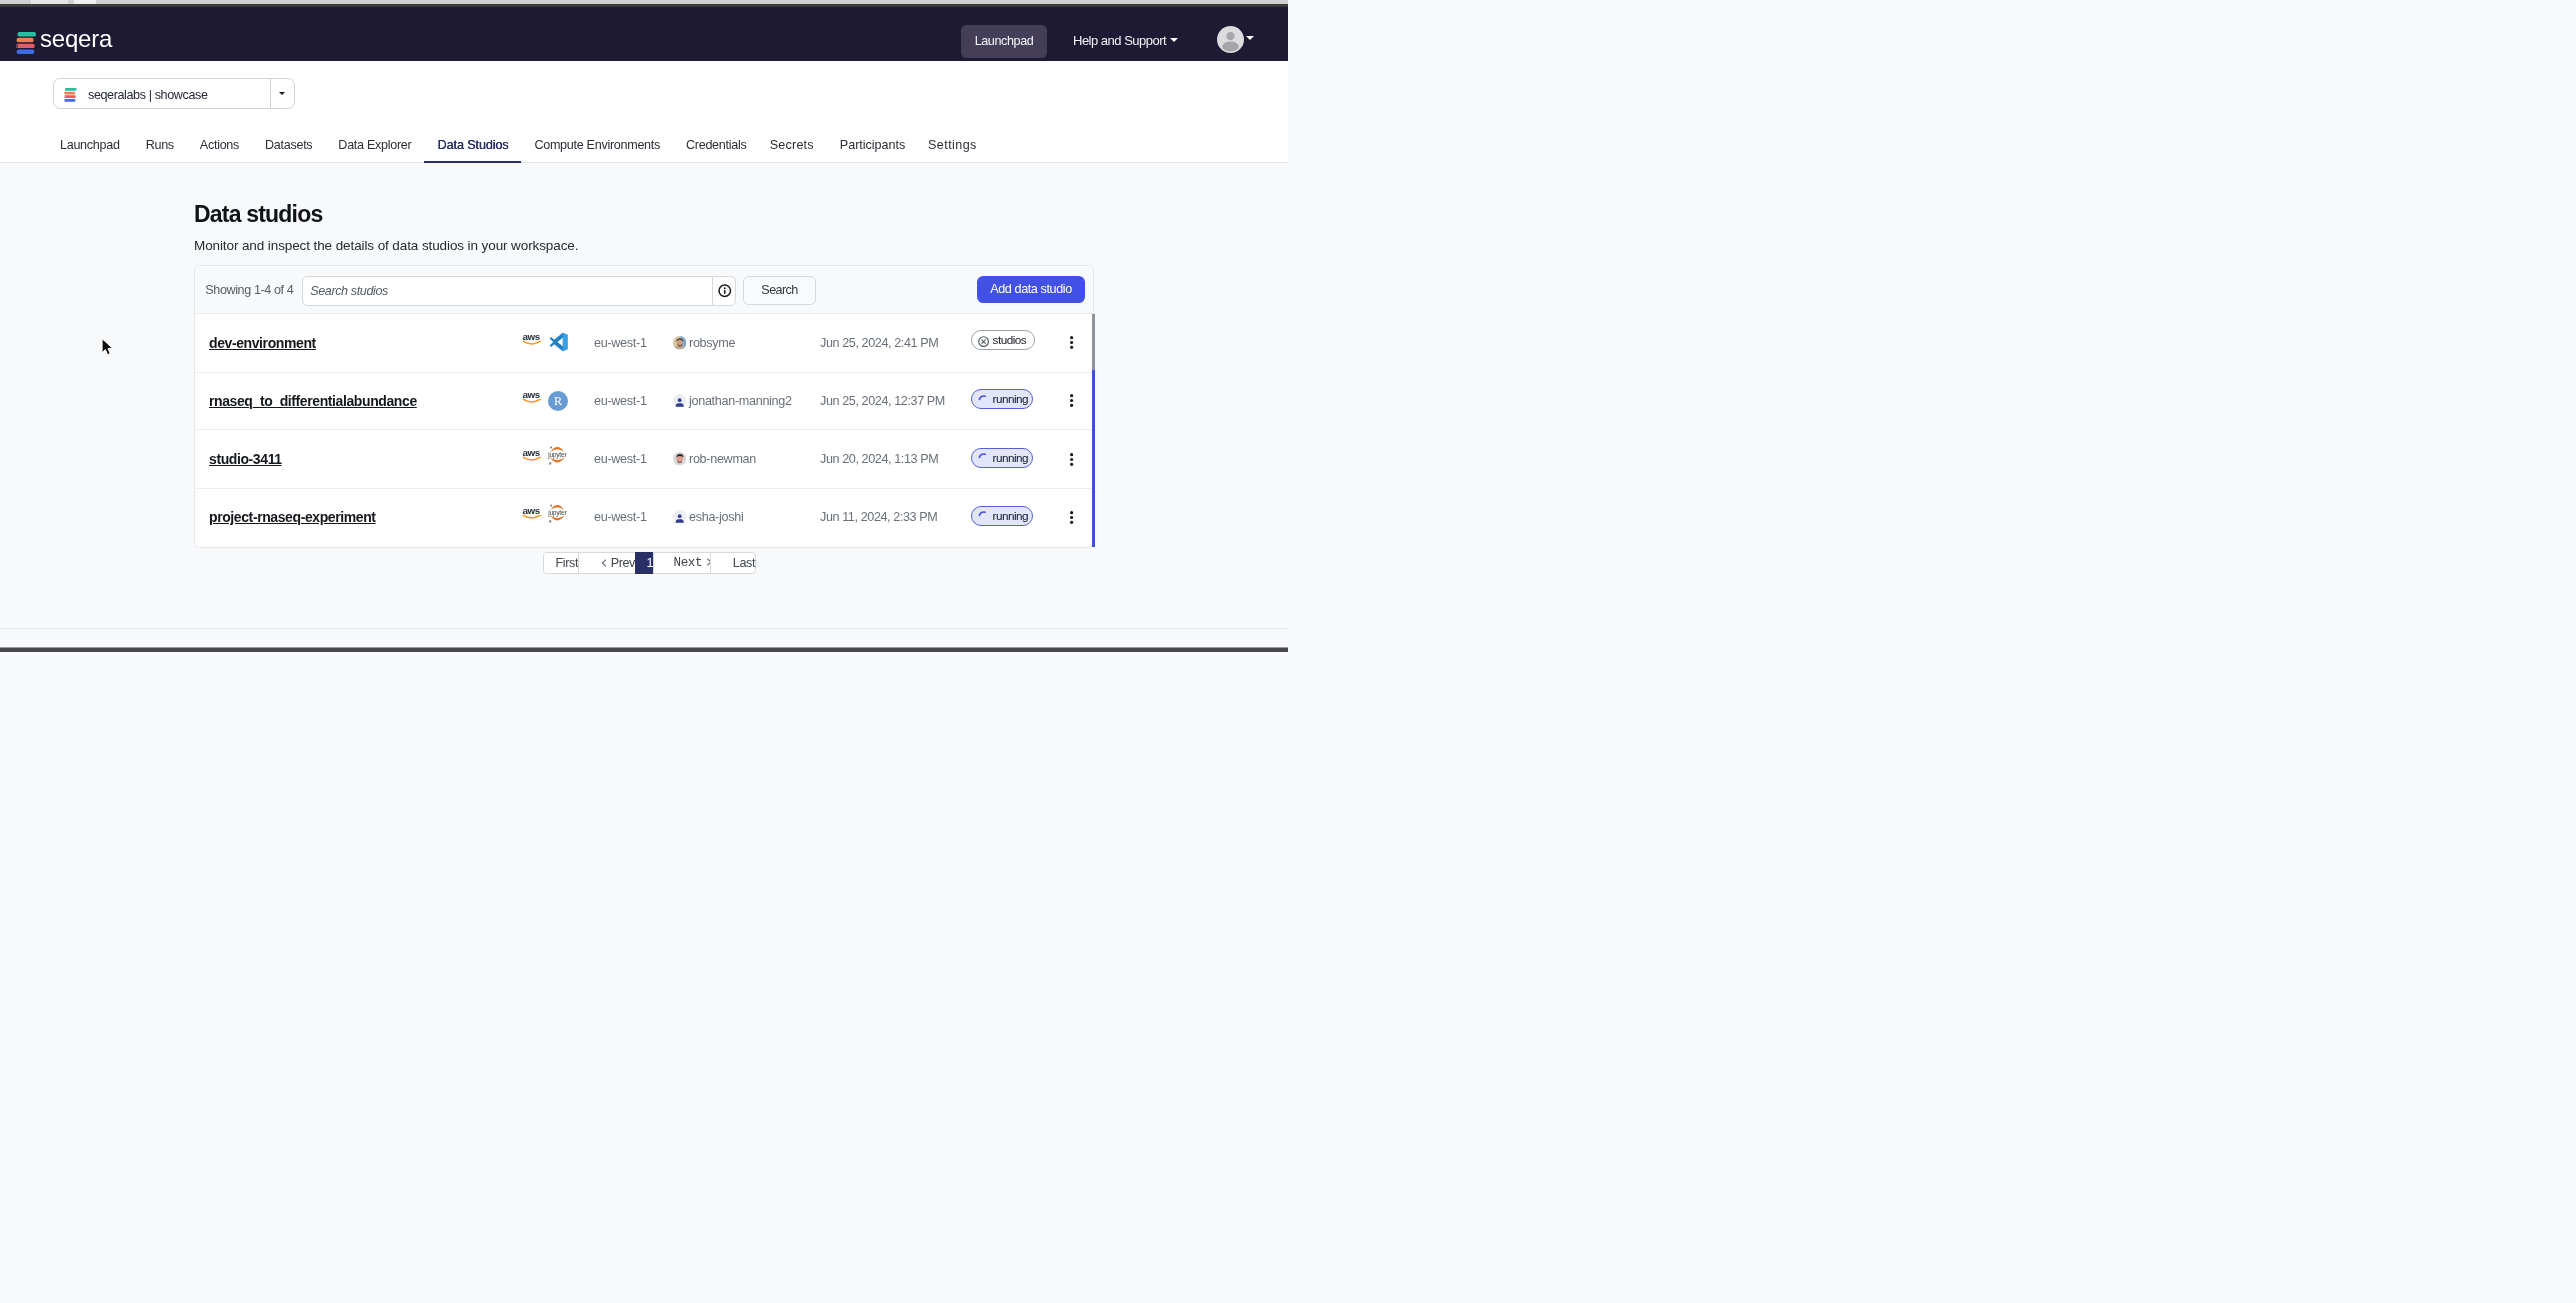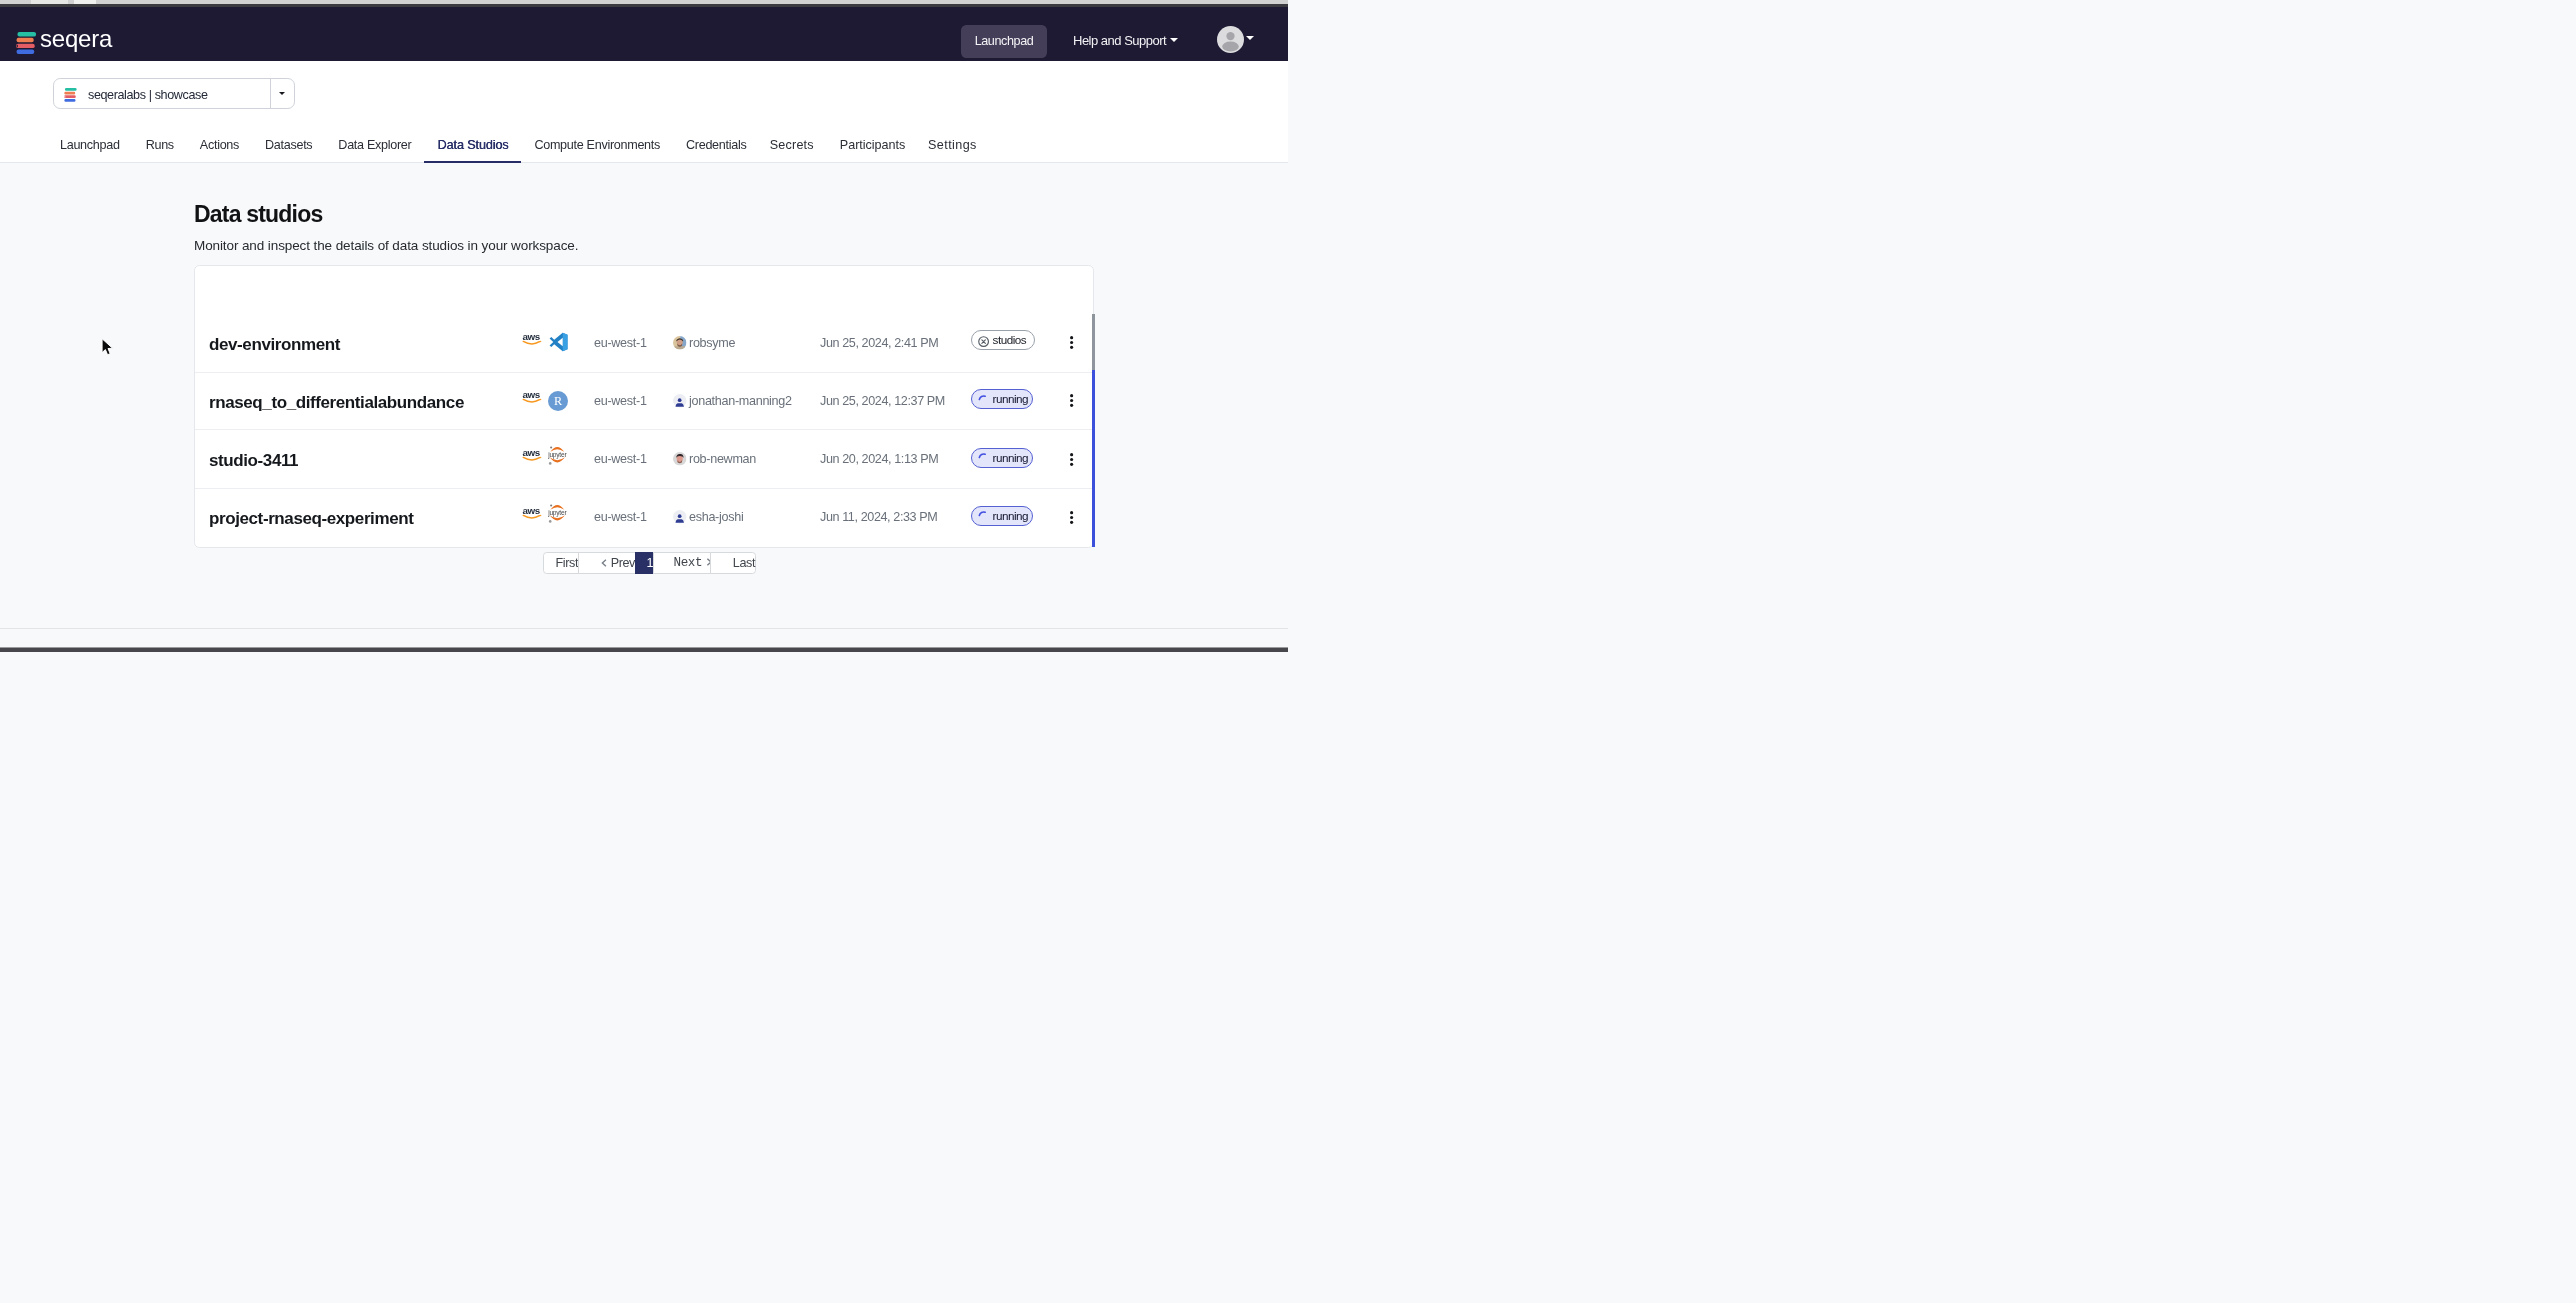--- a/index.html
+++ b/index.html
@@ -43,21 +43,21 @@
 .cardhead { left:0; top:0; width:898px; height:48px; background:#f8f9fa; border-bottom:0.9px solid #e9ebee; border-radius:5.4px 5.4px 0 0; }
 .showing { left:10.3px; top:14px; font-size:12.6px; letter-spacing:-0.4px; color:#565d66; line-height:20px; }
 .igroup { left:107px; top:10px; width:434px; height:30px; background:#fff; border:0.9px solid #d5d8dd; border-radius:5.4px; }
 .igroup .idiv { left:409px; top:0; width:0.9px; height:28px; background:#d5d8dd; }
 .igroup .ph { left:7.2px; top:6.7px; font-size:12.6px; font-style:italic; letter-spacing:-0.4px; color:#565c64; line-height:14.4px; }
 .sbtn { left:548px; top:10.3px; width:73px; height:29px; background:#f9fafb; border:0.9px solid #d5d8dd; border-radius:5.4px; font-size:12.6px; letter-spacing:-0.6px; color:#33373d; text-align:center; line-height:27px; }
 .addbtn { left:782px; top:10.3px; width:108px; height:27px; background:#4250e4; border-radius:6.3px; color:#fff; font-size:12.6px; letter-spacing:-0.4px; text-align:center; line-height:27px; }
 
 
 .row { left:0; width:898px; height:57px; }
-.rname { font-size:17px; font-weight:bold; letter-spacing:-0.4px; color:#15181c; }
+.rname { font-size:14px; font-weight:bold; letter-spacing:-0.4px; color:#15181c;text-decoration:underline; }
 .gray { font-size:12.6px; letter-spacing:-0.3px; color:#697079; }
 .date { font-size:12.6px; letter-spacing:-0.4px; color:#697079; }
 .sep { left:0; width:898px; height:0.9px; background:#eceef1; }
 
 
 .badge { height:20px; border-radius:10px; font-size:11.7px; }
 .badge-stop { width:64px; border:0.9px solid #9aa1aa; background:#fff; color:#20242b; }
 .badge-run { width:62px; border:0.9px solid #5560d2; background:#e3e6fb; color:#11142c; }
 .badge .btxt { position:absolute; left:20.6px; top:3.1px; letter-spacing:-0.5px; line-height:12.6px; }
 
@@ -123,20 +123,34 @@
   </div>
   <div class="abs tabs">
     <span class="tab">Launchpad</span><span class="tab">Runs</span><span class="tab">Actions</span><span class="tab">Datasets</span><span class="tab">Data Explorer</span><span class="tab active">Data Studios</span><span class="tab">Compute Environments</span><span class="tab">Credentials</span><span class="tab" style="letter-spacing:0.2px; margin-left:-2.7px">Secrets</span><span class="tab" style="letter-spacing:-0.04px">Participants</span><span class="tab" style="letter-spacing:0.4px; margin-left:-3.1px">Settings</span>
   </div>
 </div>
 
 <div class="abs h1">Data studios</div>
 <div class="abs sub">Monitor and inspect the details of data studios in your workspace.</div>
 
 <div class="abs card">
+  <div class="abs cardhead">
+    <div class="abs showing">Showing 1-4 of 4</div>
+    <div class="abs igroup">
+      <div class="abs ph">Search studios</div>
+      <div class="abs idiv"></div>
+      <svg class="abs" style="left:415px; top:7.4px" width="13.5" height="13.5" viewBox="0 0 15 15">
+        <circle cx="7.5" cy="7.5" r="6.4" fill="none" stroke="#16191d" stroke-width="1.7"></circle>
+        <circle cx="7.5" cy="4.6" r="1.1" fill="#1b1e22"></circle>
+        <rect x="6.6" y="6.6" width="1.8" height="4.6" rx="0.9" fill="#1b1e22"></rect>
+      </svg>
+    </div>
+    <div class="abs sbtn">Search</div>
+    <div class="abs addbtn">Add data studio</div>
+  </div>
 
   <div class="abs row" style="top:48px">
     <div class="abs rname" style="left:14px; top:20.6px">dev-environment</div>
     <svg class="abs" style="left:327px; top:17.5px" width="20.6" height="13.5" viewBox="0 0 23 15">
       <text x="0.5" y="9" font-family="Liberation Sans" font-weight="bold" font-size="11" fill="#252f3e" letter-spacing="-0.4">aws</text>
       <path d="M1.5 10.5 Q 11 16 19.5 10.8" fill="none" stroke="#f7981f" stroke-width="1.7" stroke-linecap="round"></path>
       <path d="M20.7 9.4 l 1.2 1.6 -2.3 0.3 z" fill="#f7981f"></path>
     </svg>
     <svg class="abs" style="left:354px; top:18.4px" width="19.3" height="20" viewBox="0 0 100 100">
       <polygon points="71,2 96,12 96,88 71,98 27,62 12,76 3,68 22,50 3,32 12,24 27,38" fill="#2181c4"></polygon>

